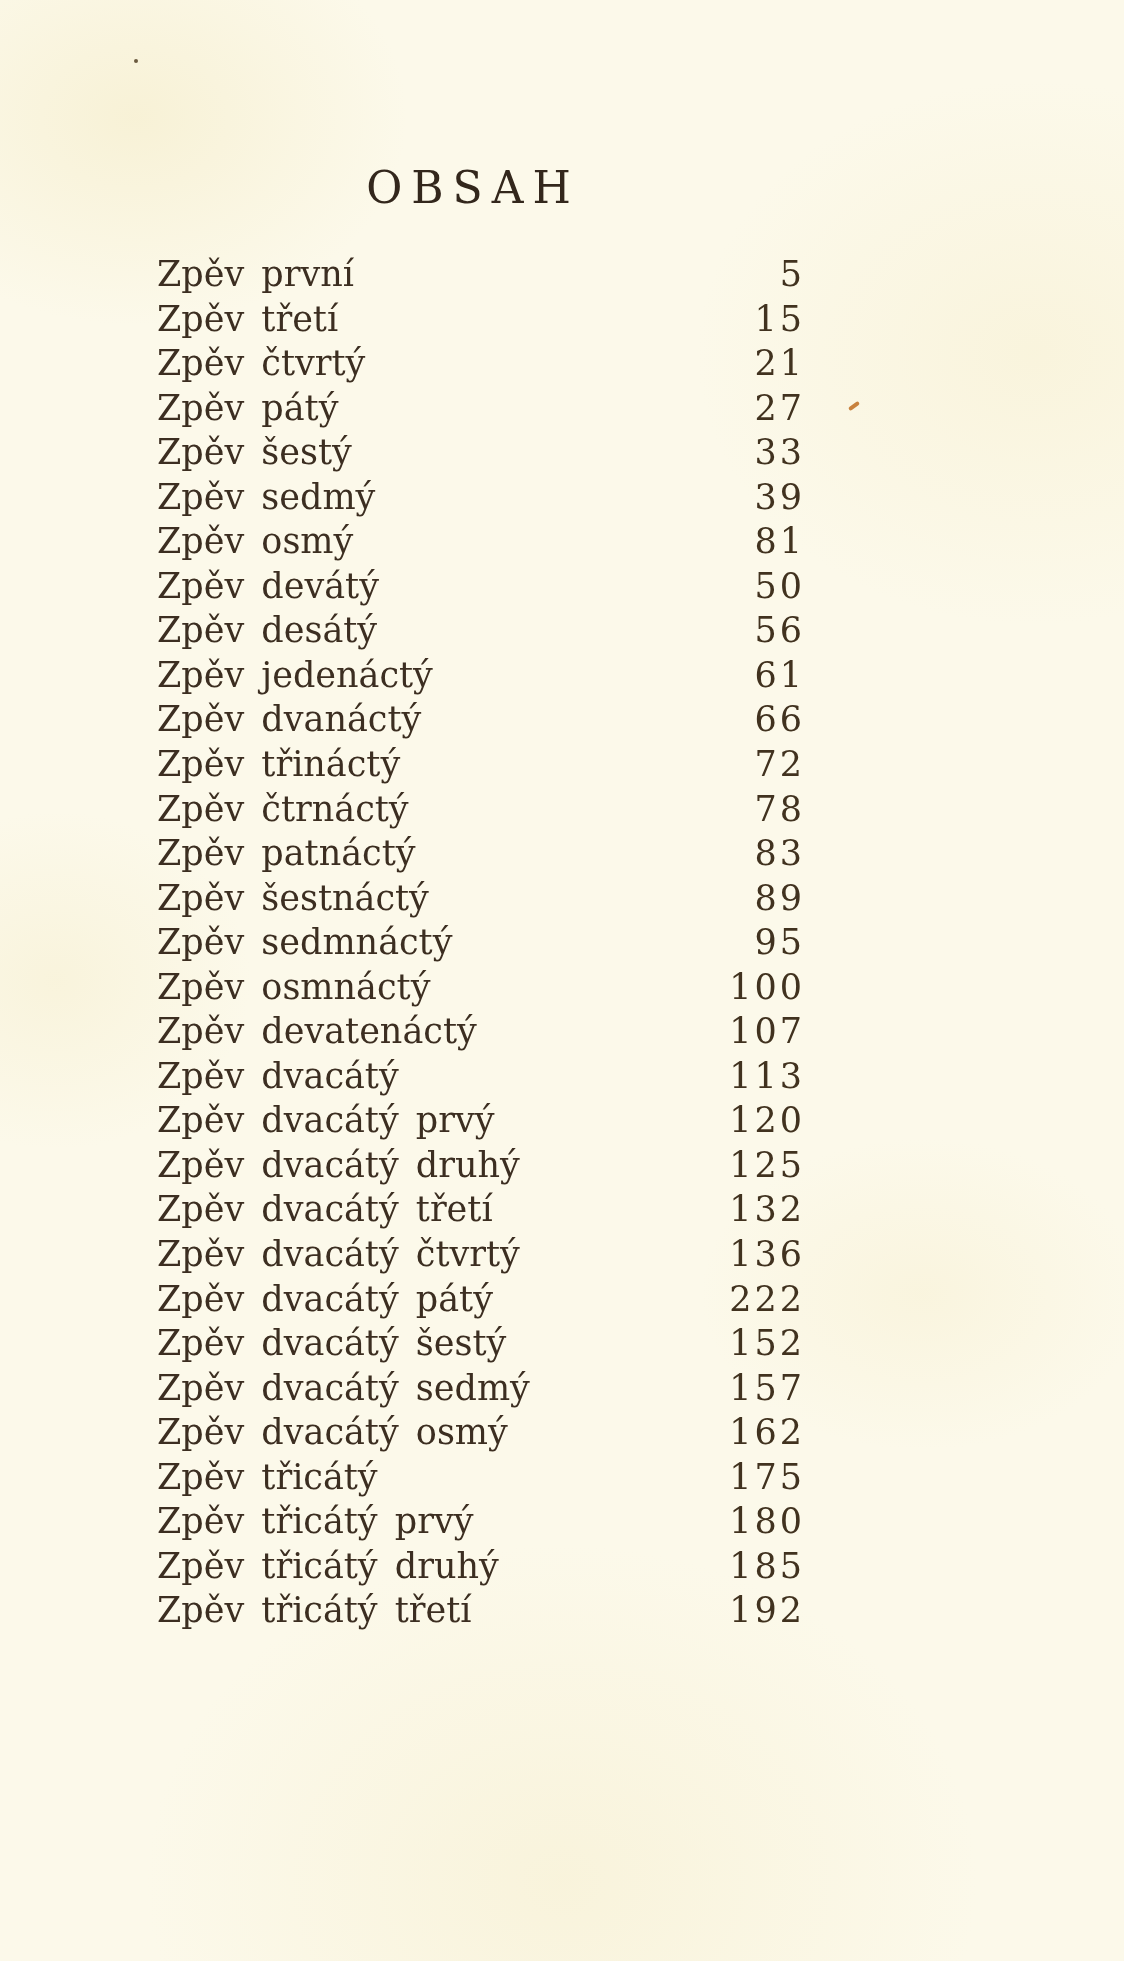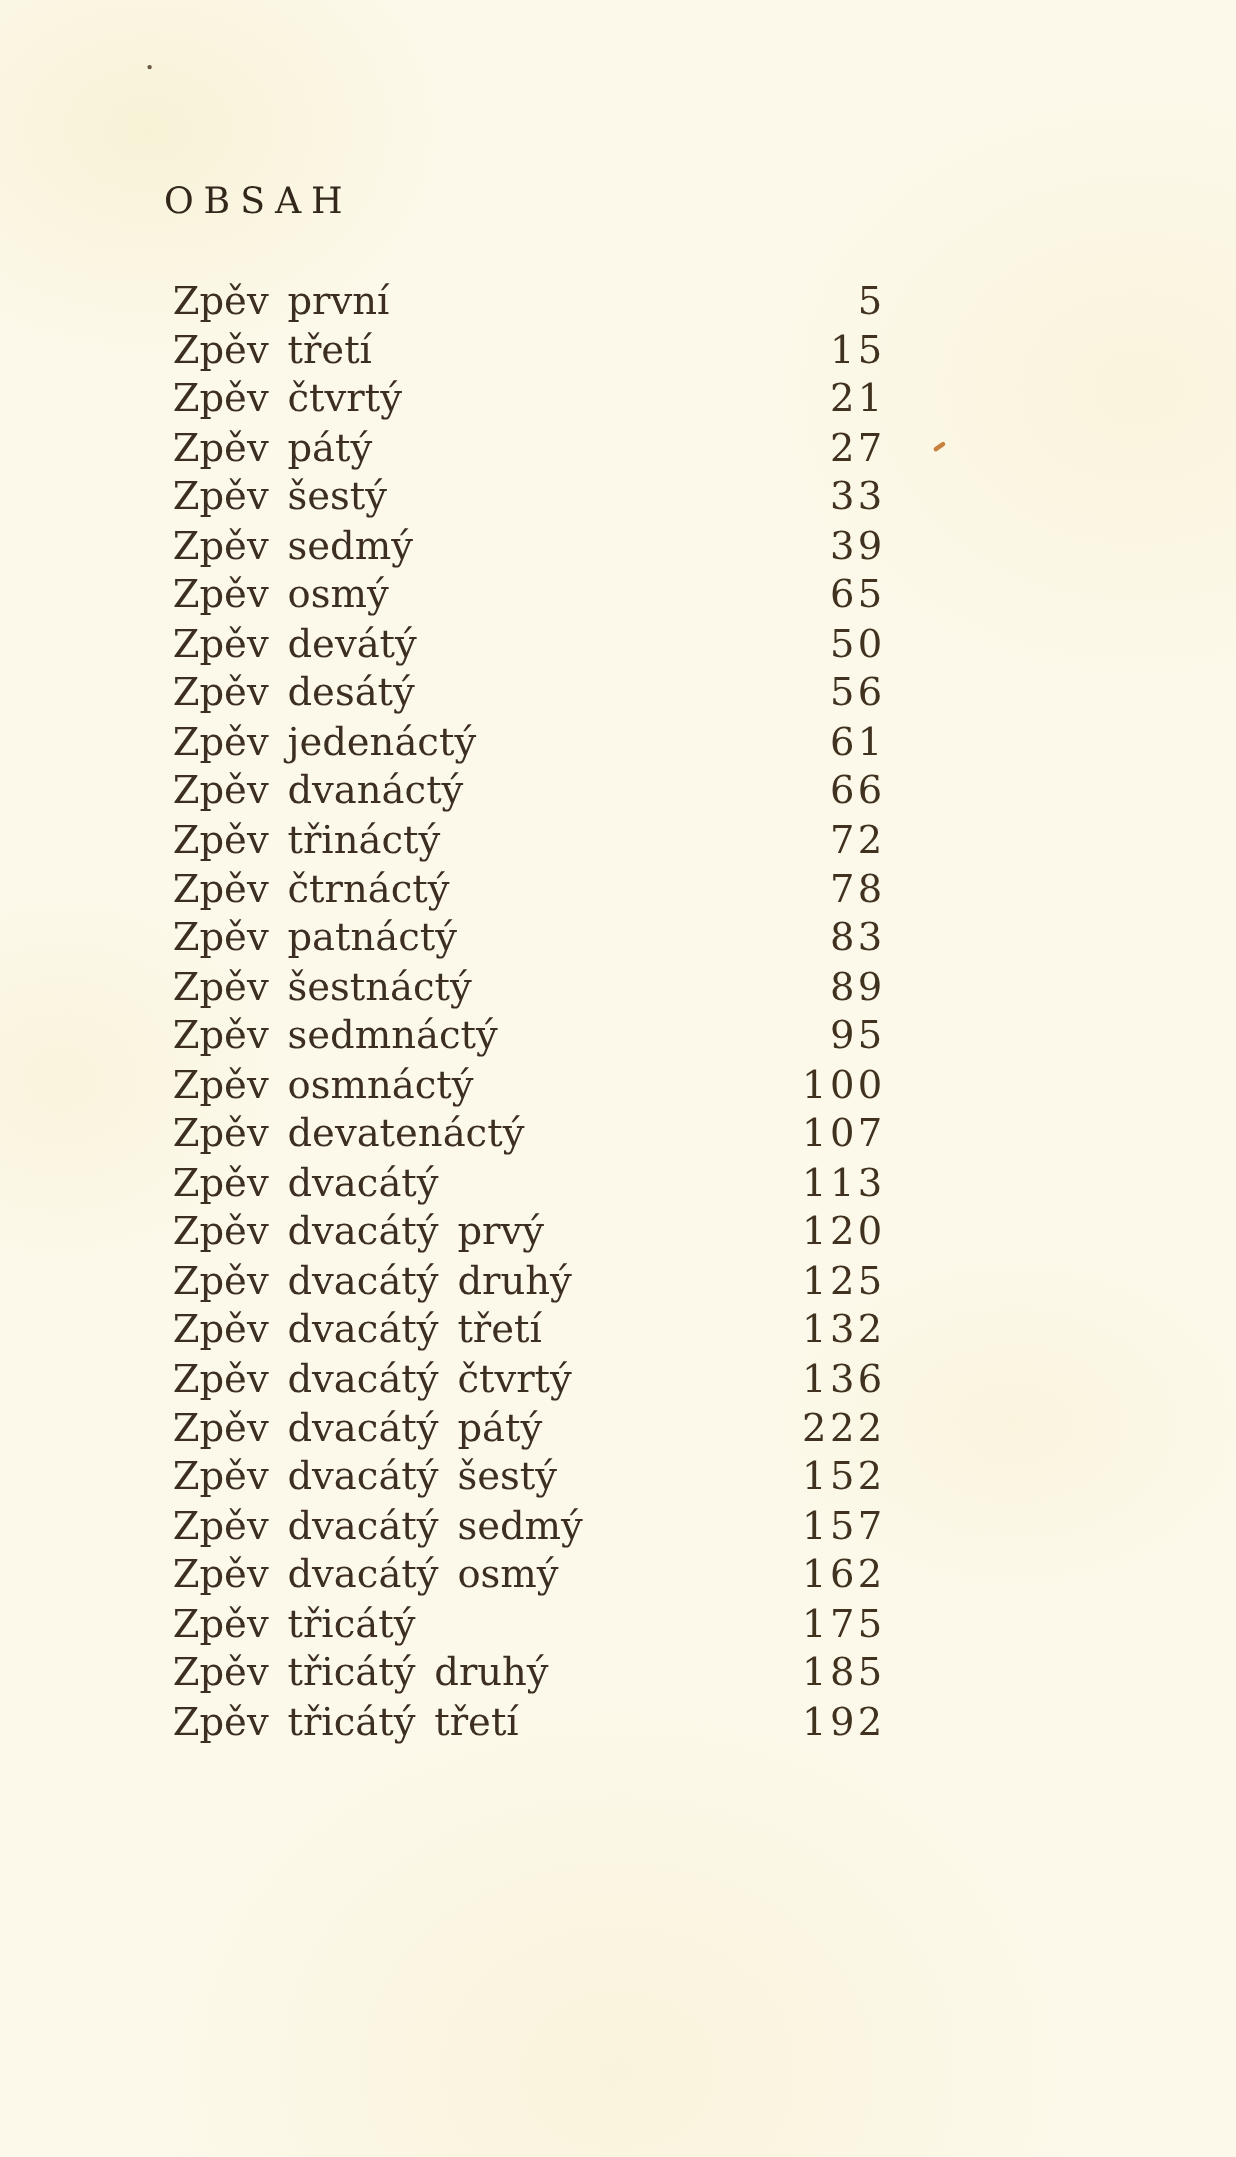--- a/index.html
+++ b/index.html
@@ -22,22 +22,22 @@
       radial-gradient(ellipse 520px 420px at 92% 18%, rgba(243,233,192,0.32), transparent 65%),
       radial-gradient(ellipse 640px 520px at 50% 96%, rgba(243,234,196,0.38), transparent 65%),
       radial-gradient(ellipse 340px 240px at 82% 66%, rgba(246,238,206,0.42), transparent 65%),
       radial-gradient(ellipse 300px 260px at 5% 50%,  rgba(241,231,188,0.30), transparent 65%);
   }
   .title {
     position: absolute;
     top: 166px;
     left: 140px;
     width: 648px;
-    text-align: left;
-    font-size: 33px;
+    text-align: center;
+    font-size: 44px;
     font-weight: normal;
     letter-spacing: 9px;
     padding-left: 9px; 
     color: #33271c;
     margin: 0;
     line-height: 1;
   }
   .toc-list {
     position: absolute;
     top: 252px;
@@ -118,21 +118,21 @@
     <span class="toc-page">33</span>
   </div>
 
   <div class="toc-row">
     <span class="toc-label">Zpěv sedmý</span>
     <span class="toc-page">39</span>
   </div>
 
   <div class="toc-row">
     <span class="toc-label">Zpěv osmý</span>
-    <span class="toc-page">65</span>
+    <span class="toc-page">81</span>
   </div>
 
   <div class="toc-row">
     <span class="toc-label">Zpěv devátý</span>
     <span class="toc-page">50</span>
   </div>
 
   <div class="toc-row">
     <span class="toc-label">Zpěv desátý</span>
     <span class="toc-page">56</span>
@@ -227,20 +227,24 @@
     <span class="toc-label">Zpěv dvacátý osmý</span>
     <span class="toc-page">162</span>
   </div>
 
 
   <div class="toc-row">
     <span class="toc-label">Zpěv třicátý</span>
     <span class="toc-page">175</span>
   </div>
 
+  <div class="toc-row">
+    <span class="toc-label">Zpěv třicátý prvý</span>
+    <span class="toc-page">180</span>
+  </div>
 
   <div class="toc-row">
     <span class="toc-label">Zpěv třicátý druhý</span>
     <span class="toc-page">185</span>
   </div>
 
   <div class="toc-row">
     <span class="toc-label">Zpěv třicátý třetí</span>
     <span class="toc-page">192</span>
   </div>

